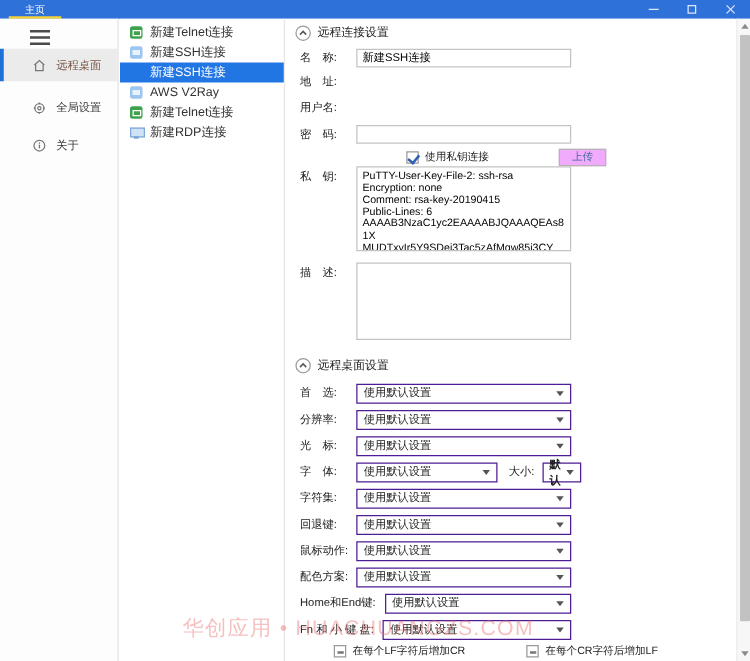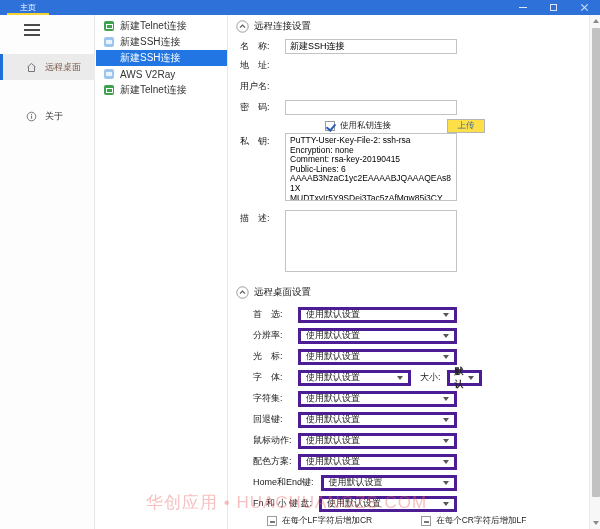--- a/index.html
+++ b/index.html
@@ -46,30 +46,30 @@
 
   
   .formpanel { position:absolute; left:228px; top:15px; width:360px; bottom:0; background:#fff; }
   .sec-header { position:absolute; left:8px; display:flex; align-items:center; gap:5px; font-size:9.5px; color:#222; }
   .frow { position:absolute; left:12px; width:217px; display:flex; align-items:center; }
   .flabel { flex:none; width:45px; font-size:9px; color:#222; }
   .flabel.wide { width:auto; margin-right:7px; }
   input.text { flex:1; height:15px; border:1px solid #c3c3c3; font-size:9px; padding:0 4px; background:#fff; font-family:inherit; }
   textarea.box { flex:1; border:1px solid #c3c3c3; font-size:8.5px; line-height:9.6px; padding:2px 4px; resize:none; overflow:hidden; background:#fff; font-family:inherit; }
   .toprow { align-items:flex-start; }
-  .select { display:flex; align-items:center; justify-content:space-between; border:3px solid #4c1d95; background:#fff; height:16px; padding:0 5px; font-size:9px; color:#222; flex:1; cursor:default; }
+  .select { display:flex; align-items:center; justify-content:space-between; border:1px solid #4c1d95; background:#fff; height:16px; padding:0 5px; font-size:9px; color:#222; flex:1; cursor:default; }
   .select .arr { width:0; height:0; border-left:3px solid transparent; border-right:3px solid transparent; border-top:4px solid #555; margin-left:4px; }
   .select.narrow { flex:none; width:113px; }
   .checkbox { width:10px; height:10px; border:1px solid #9a9a9a; background:#fff; flex:none; position:relative; margin-right:5px; cursor:pointer; }
   .checkbox.checked::after { content:""; position:absolute; left:2px; top:0px; width:4px; height:7px; border:solid #2e5fb5; border-width:0 2px 2px 0; transform:rotate(40deg); }
   .checkbox.dash::after { content:""; position:absolute; left:2px; top:4px; width:5px; height:1.5px; background:#777; }
   .cb-label { font-size:8.5px; color:#222; }
-  .upload-btn { margin-left:auto; width:38px; height:14px; background:#fde047; border:1px solid #b5b5b5; font-size:8.5px; color:#44699f; display:flex; align-items:center; justify-content:center; cursor:pointer; }
+  .upload-btn { margin-left:auto; width:38px; height:14px; background:#f0abfc; border:1px solid #b5b5b5; font-size:8.5px; color:#44699f; display:flex; align-items:center; justify-content:center; cursor:pointer; }
   .ddrows { position:absolute; left:12px; top:289px; width:217px; }
-  .ddrow { height:21px; display:flex; align-items:center;margin-left:13px; }
+  .ddrow { height:21px; display:flex; align-items:center; }
   .size-label { flex:none; font-size:9px; margin:0 6px 0 9px; }
   .select.small { flex:1;font-weight:bold; }
   .bottomchecks { position:absolute; left:16px; top:500px; width:300px; display:flex; gap:26px; }
   .bc { display:flex; align-items:center;padding-left:23px; }
 
   
   .scrollbar { position:absolute; right:0; top:15px; width:11px; bottom:0; background:#f7f7f7; border-left:1px solid #ececec; }
   .sb-up,.sb-down { position:absolute; left:0; width:11px; height:12px; display:flex; align-items:center; justify-content:center; cursor:pointer; }
   .sb-up { top:0; } .sb-down { bottom:0; }
   .tri-up { width:0; height:0; border-left:3px solid transparent; border-right:3px solid transparent; border-bottom:4px solid #8a8a8a; }
@@ -102,27 +102,37 @@
         </div>
     </div>
   </div>
 
   <div class="sidebar">
     <div class="hamburger">
         <div></div>
         <div></div>
         <div></div>
       </div>
-    <div class="nav-item selected" style="top:39px">
+    <div class="nav-item selected" style="top:24px">
       <span class="nic">
         <svg width="11" height="11" viewBox="0 0 11 11">
             <path d="M1.5 5 L5.5 1.5 L9.5 5 M2.5 4.5 V9.5 H8.5 V4.5" fill="none" stroke="#777" stroke-width="1"></path>
           </svg>
       </span>
       <span>远程桌面</span>
+    </div>
+    <div class="nav-item" style="top:58px">
+      <span class="nic">
+        <svg width="11" height="11" viewBox="0 0 11 11">
+            <circle cx="5.5" cy="5.5" r="3.6" fill="none" stroke="#777"></circle>
+            <circle cx="5.5" cy="5.5" r="1.3" fill="none" stroke="#777"></circle>
+            <path d="M5.5 1 v1.4 M5.5 8.6 v1.4 M1 5.5 h1.4 M8.6 5.5 H10" stroke="#777"></path>
+          </svg>
+      </span>
+      <span>全局设置</span>
     </div>
     <div class="nav-item" style="top:88px">
       <span class="nic">
         <svg width="11" height="11" viewBox="0 0 11 11">
             <circle cx="5.5" cy="5.5" r="4.3" fill="none" stroke="#777"></circle>
             <rect x="5" y="4.7" width="1.1" height="3" fill="#777"></rect>
             <rect x="5" y="2.9" width="1.1" height="1.1" fill="#777"></rect>
           </svg>
       </span>
       <span>关于</span>
@@ -142,20 +152,24 @@
       <span class="ic ic-ghost"></span>
       <span>新建SSH连接</span>
     </div>
     <div class="list-item">
       <span class="ic ic-ssh"></span>
       <span>AWS V2Ray</span>
     </div>
     <div class="list-item">
       <span class="ic ic-telnet"></span>
       <span>新建Telnet连接</span>
+    </div>
+    <div class="list-item">
+      <span class="ic ic-rdp"></span>
+      <span>新建RDP连接</span>
     </div>
   </div>
 
   <div class="formpanel">
 
     <div class="sec-header" style="top:5px">
       <span>
         <svg width="13" height="13" viewBox="0 0 13 13">
             <circle cx="6.5" cy="6.5" r="5.7" fill="none" stroke="#9a9a9a"></circle>
             <polyline points="4,7.7 6.5,5.1 9,7.7" fill="none" stroke="#555" stroke-width="1.2"></polyline>

